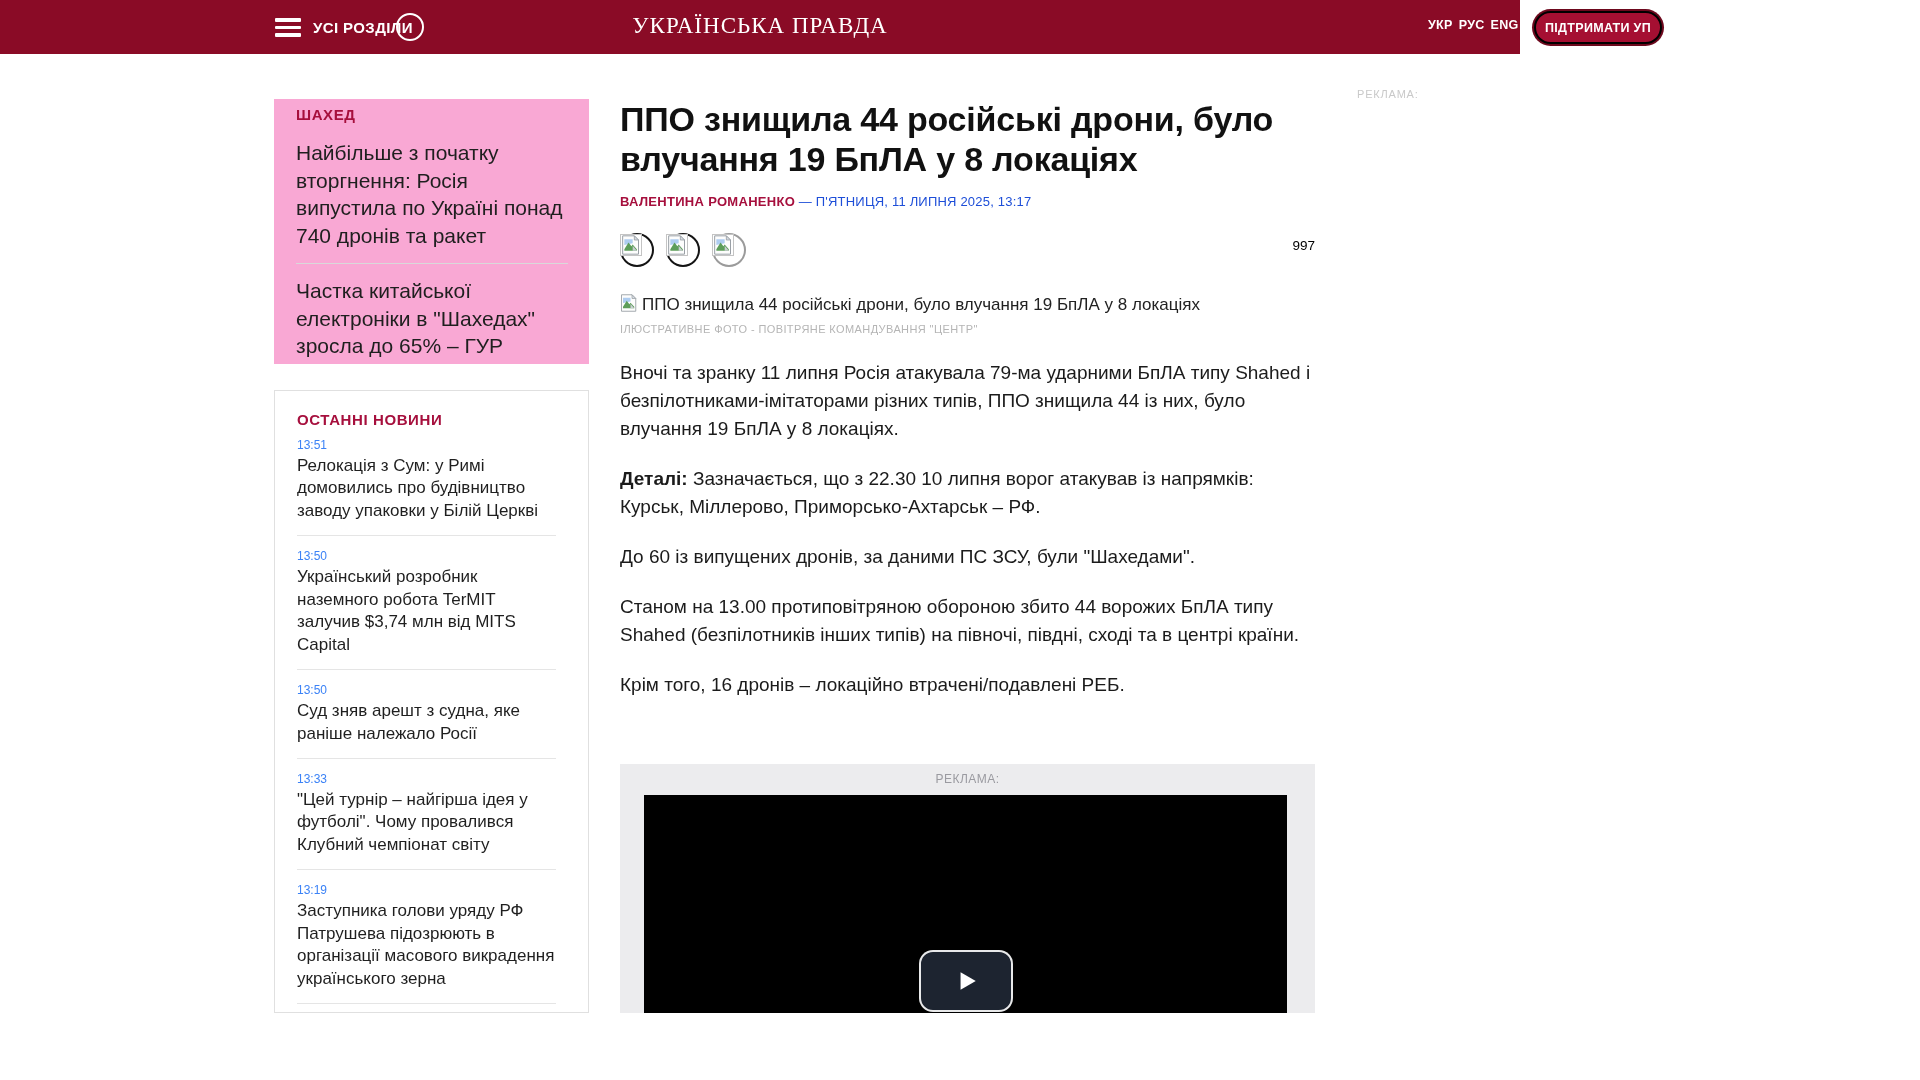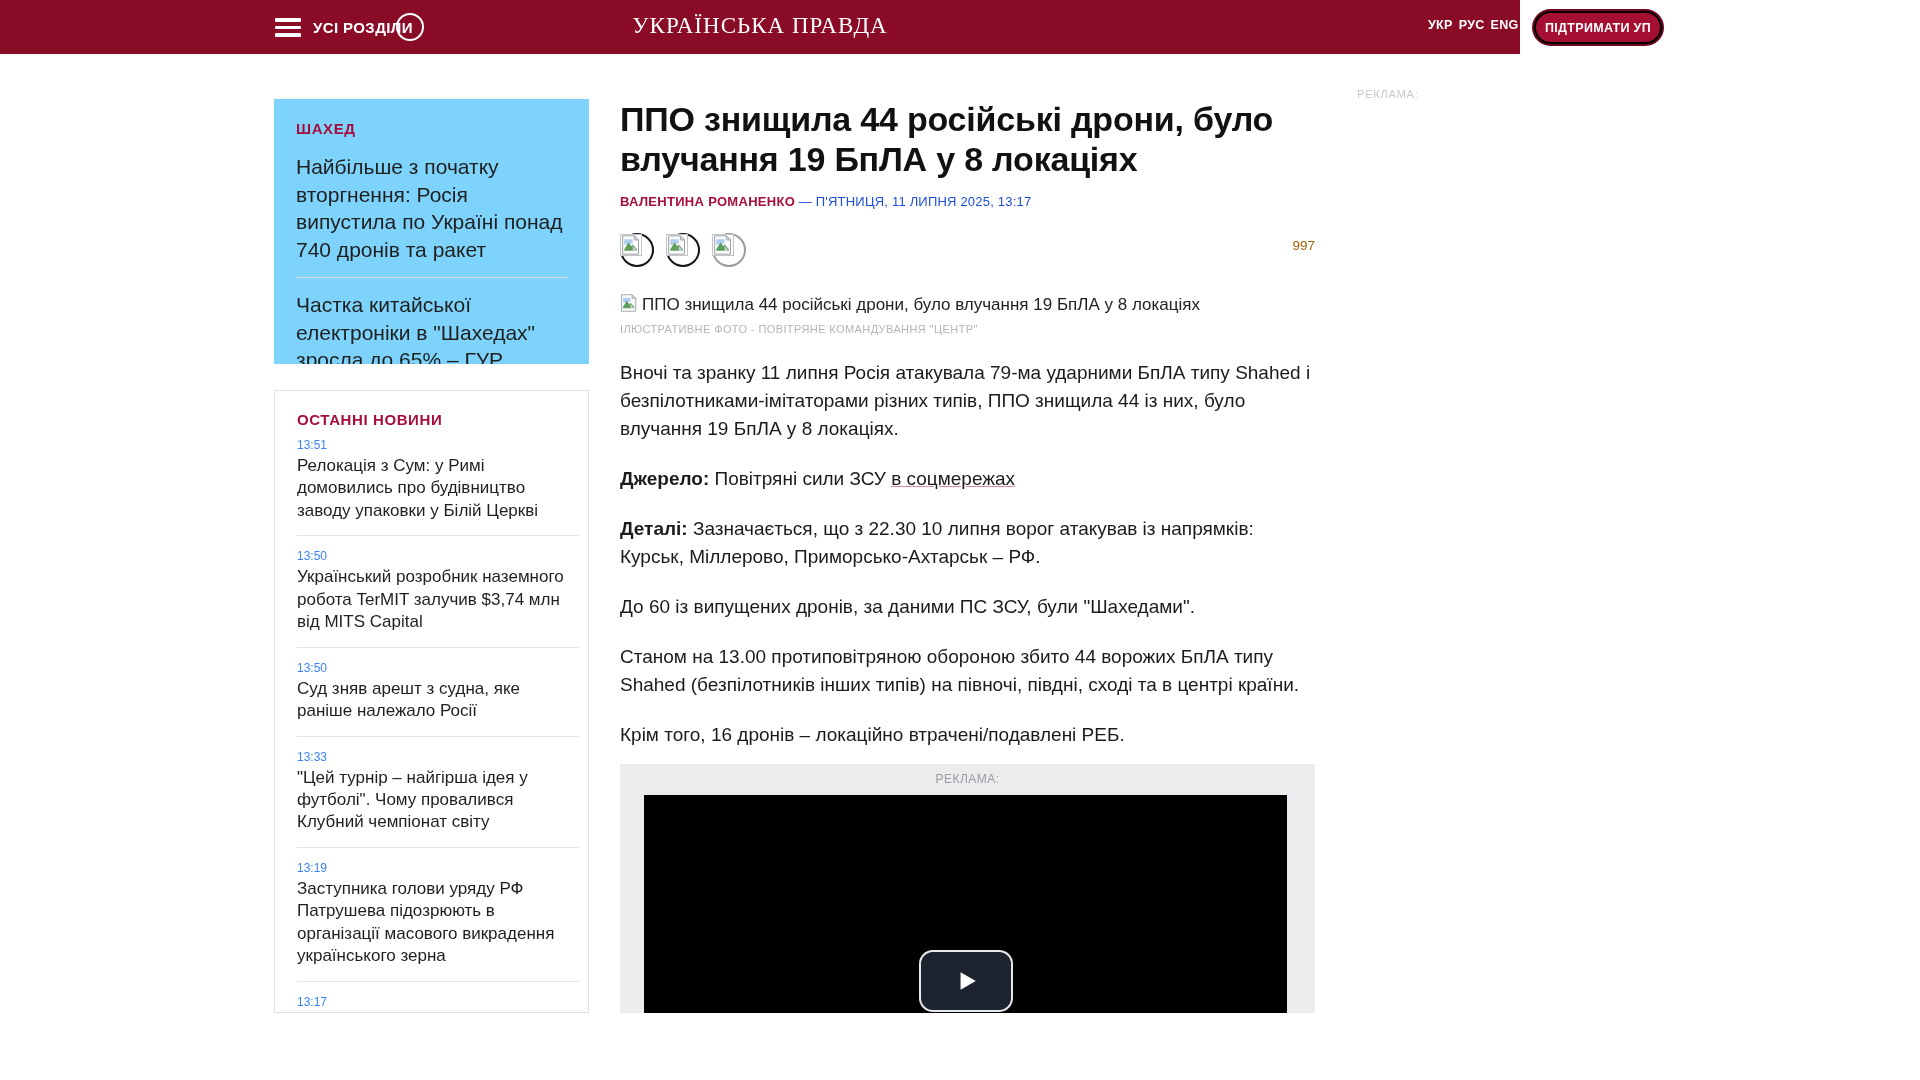--- a/index.html
+++ b/index.html
@@ -21,47 +21,47 @@
   .langs { position:absolute; left:1428px; top:18px; display:flex; gap:6px; }
   .lang { color:#fff; font-size:12.5px; font-weight:bold; letter-spacing:.3px; cursor:pointer; }
   .support-btn { position:absolute; left:1534px; top:11px; width:128px; height:33px;
                  background:#a50f32; border:2px solid #000000; border-radius:17px;
                  color:#fff; font-size:12.5px; font-weight:bold; letter-spacing:.3px;
                  display:flex; align-items:center; justify-content:center; cursor:pointer;
                  box-shadow:0 0 0 2px #6d081d; font-family:"Liberation Sans", sans-serif; }
 
   
   .topic-box { position:absolute; left:274px; top:99px; width:315px; height:265px;
-               background:#7dd3fc; padding:21px 21px 18px 22px; overflow:hidden; }
+               background:#f9a8d4; padding:7px 21px 18px 22px; overflow:hidden; }
   .box-title { color:#a60f3d; font-size:15px; font-weight:bold; letter-spacing:.6px; margin-bottom:16px; }
   .topic-item { font-size:21px; line-height:1.32; color:#1f1f1f; cursor:pointer; }
   .side-divider { height:1px; background:#d9d9da; margin:13px 0; }
 
   .latest-box { position:absolute; left:274px; top:390px; width:315px; height:623px;
-                background:#fff; border:1px solid #e0e0e0; padding:20px 9px 0 22px; overflow:hidden; }
+                background:#fff; border:1px solid #e0e0e0; padding:20px 32px 0 22px; overflow:hidden; }
   .latest-box .box-title { margin-bottom:10px; }
   .news-time { font-size:12px; color:#3b82f6; margin-bottom:3px; }
   .news-title { font-size:17px; line-height:1.32; color:#1f1f1f; cursor:pointer; }
   .news-title.active { font-weight:bold; }
   .news-divider { height:1px; background:#e5e5e5; margin:13px 0; }
 
   
   .article { position:absolute; left:620px; top:99px; width:695px; }
   .article h1 { width:672px; font-size:34px; line-height:1.18; font-weight:bold; color:#111;
                 letter-spacing:-.2px; margin-bottom:15px; }
   .byline { font-size:13px; margin-bottom:23px; }
   .byline .author { color:#a60f3d; font-weight:bold; letter-spacing:.3px; cursor:pointer; }
   .byline .dateline { color:#1d4ed8; letter-spacing:.2px; }
 
   .share-row { display:flex; align-items:center; margin-bottom:26px; position:relative; height:36px; }
   .share-circle { width:34px; height:34px; border:2.5px solid #141414; border-radius:50%;
                   margin-right:12px; position:relative; cursor:pointer; }
   .share-circle.light { border-color:#9b9b9b; }
   .share-circle .bimg { position:absolute; left:-2px; top:-1px; border:1px solid #c4c4c4; background:#fff; }
-  .views { position:absolute; right:0; top:6px; font-size:13.5px; color:#a16207; }
+  .views { position:absolute; right:0; top:6px; font-size:13.5px; color:#000000; }
 
   .img-alt-row { display:flex; align-items:flex-start; gap:4px; margin-bottom:8px; }
   .img-alt-row .alt-text { font-size:17px; color:#222; line-height:1.25; }
   .img-caption { font-size:11px; color:#b5b5b5; letter-spacing:.4px; text-transform:uppercase;
                  margin-bottom:24px; }
 
   .article p { font-size:19px; line-height:28px; color:#1b1b1b; margin-bottom:22px; }
   .article p b { font-weight:bold; }
   .src-link { color:#1b1b1b; text-decoration:underline; text-decoration-color:#d98ba0; cursor:pointer; }
 
@@ -192,21 +192,20 @@
     <div class="img-alt-row">
       <svg class="bimg" width="18" height="18" viewBox="0 0 24 24">
           <use href="#broken-img"></use>
         </svg>
       <span class="alt-text">ППО знищила 44 російські дрони, було влучання 19 БпЛА у 8 локаціях</span>
     </div>
     <div class="img-caption">ІЛЮСТРАТИВНЕ ФОТО - ПОВІТРЯНЕ КОМАНДУВАННЯ "ЦЕНТР"</div>
 
     <p>Вночі та зранку 11 липня Росія атакувала 79-ма ударними БпЛА типу Shahed і безпілотниками-імітаторами різних типів, ППО знищила 44 із них, було влучання 19 БпЛА у 8 локаціях.</p>
 
-    <p><b>Джерело:</b><span> Повітряні сили ЗСУ </span><span class="src-link">в соцмережах</span></p>
 
     <p><b>Деталі:</b><span> Зазначається, що з 22.30 10 липня ворог атакував із напрямків: Курськ, Міллерово, Приморсько-Ахтарськ – РФ.</span></p>
 
     <p>До 60 із випущених дронів, за даними ПС ЗСУ, були "Шахедами".</p>
     <p>Станом на 13.00 протиповітряною обороною збито 44 ворожих БпЛА типу Shahed (безпілотників інших типів) на півночі, півдні, сході та в центрі країни.</p>
     <p>Крім того, 16 дронів – локаційно втрачені/подавлені РЕБ.</p>
   </div>
 
   <div class="ad-box">
     <div class="ad-box-label">РЕКЛАМА:</div>

